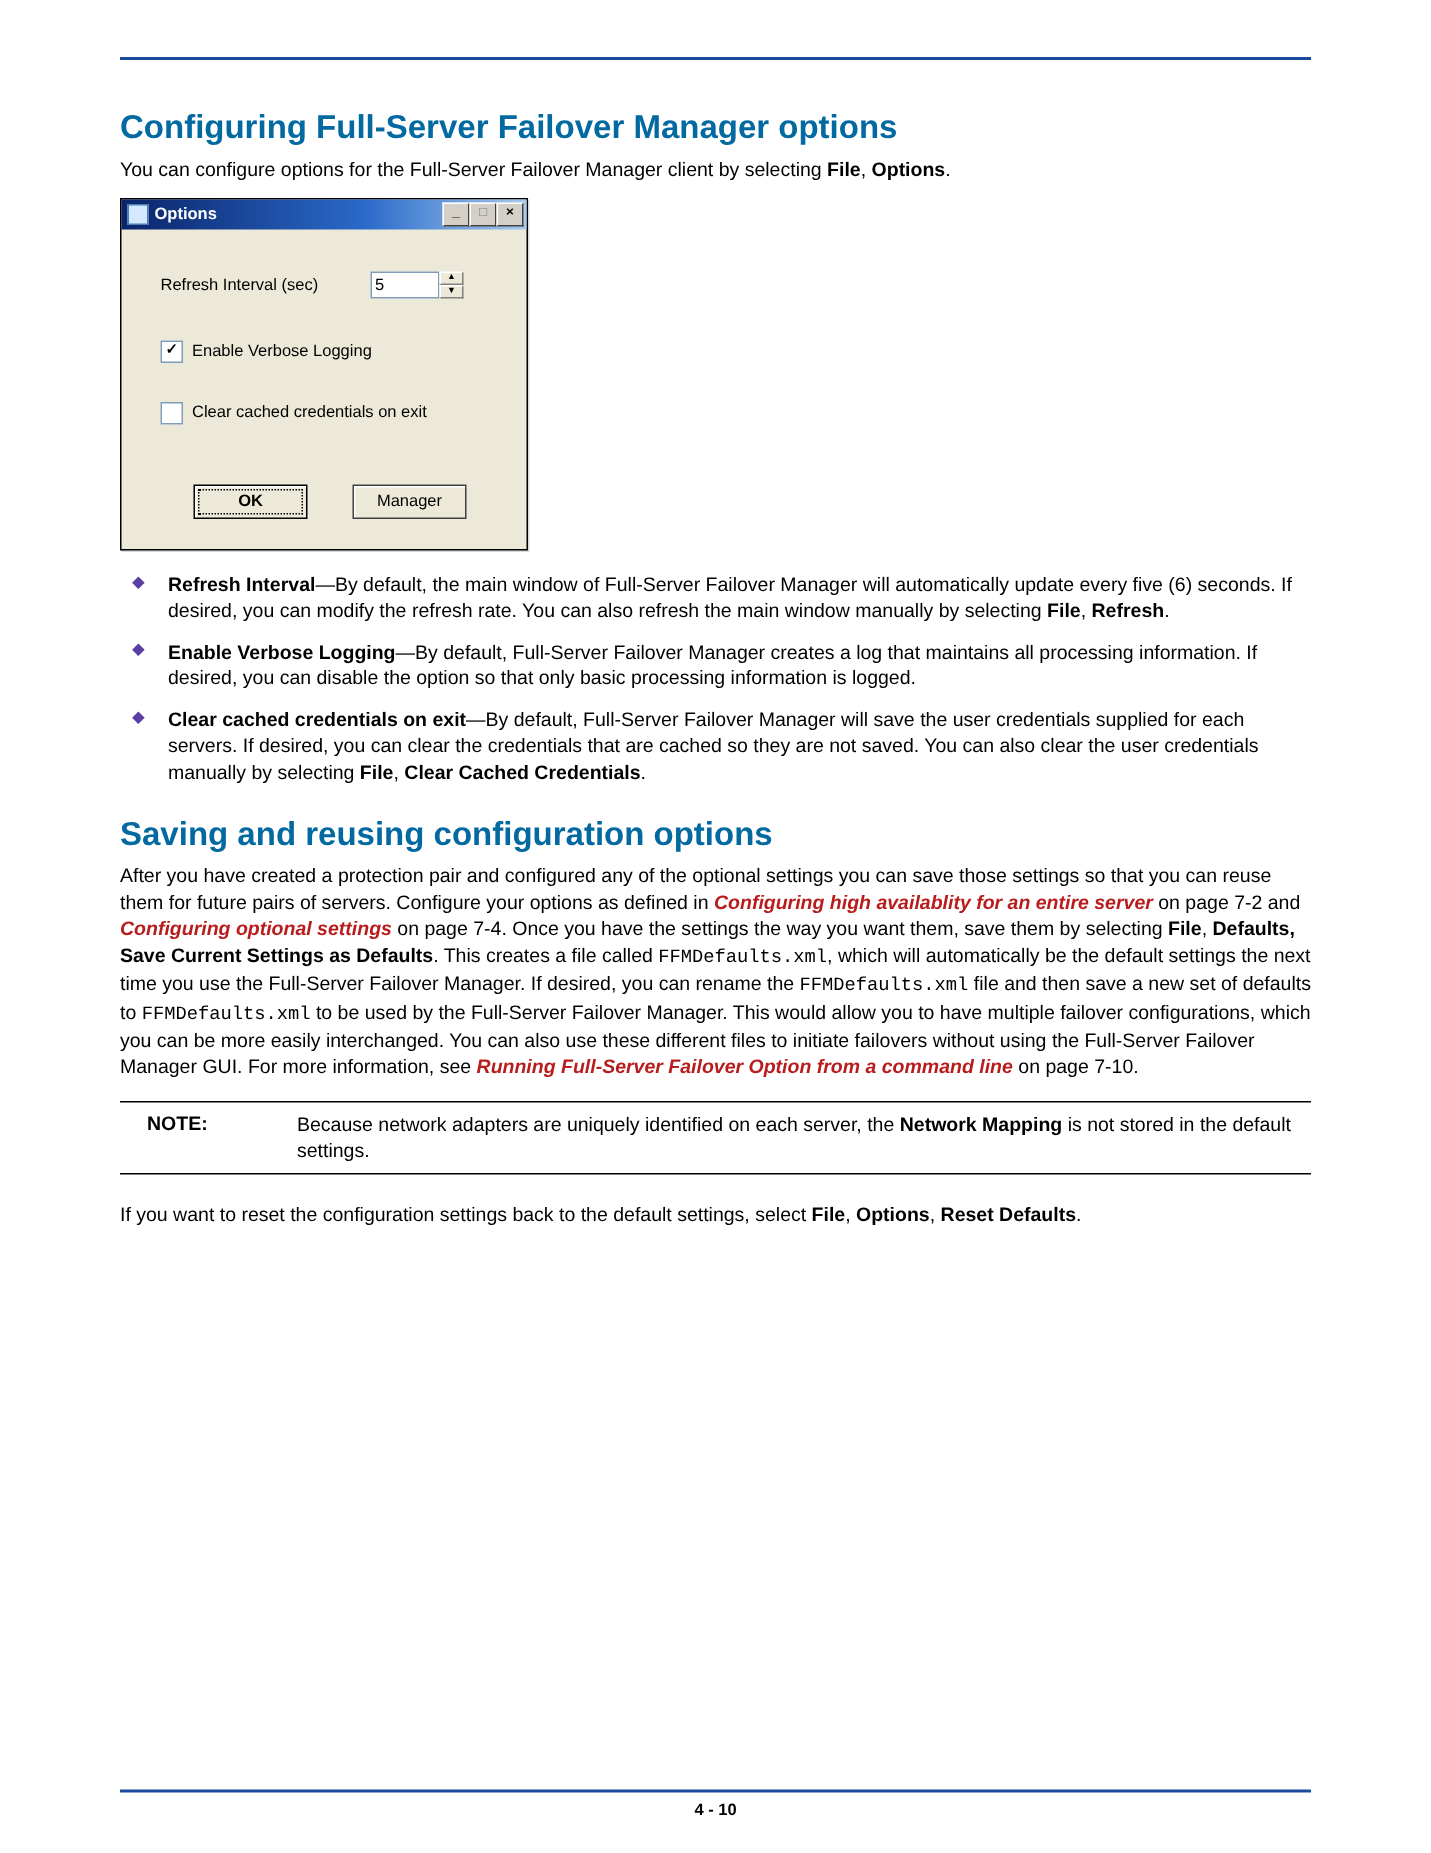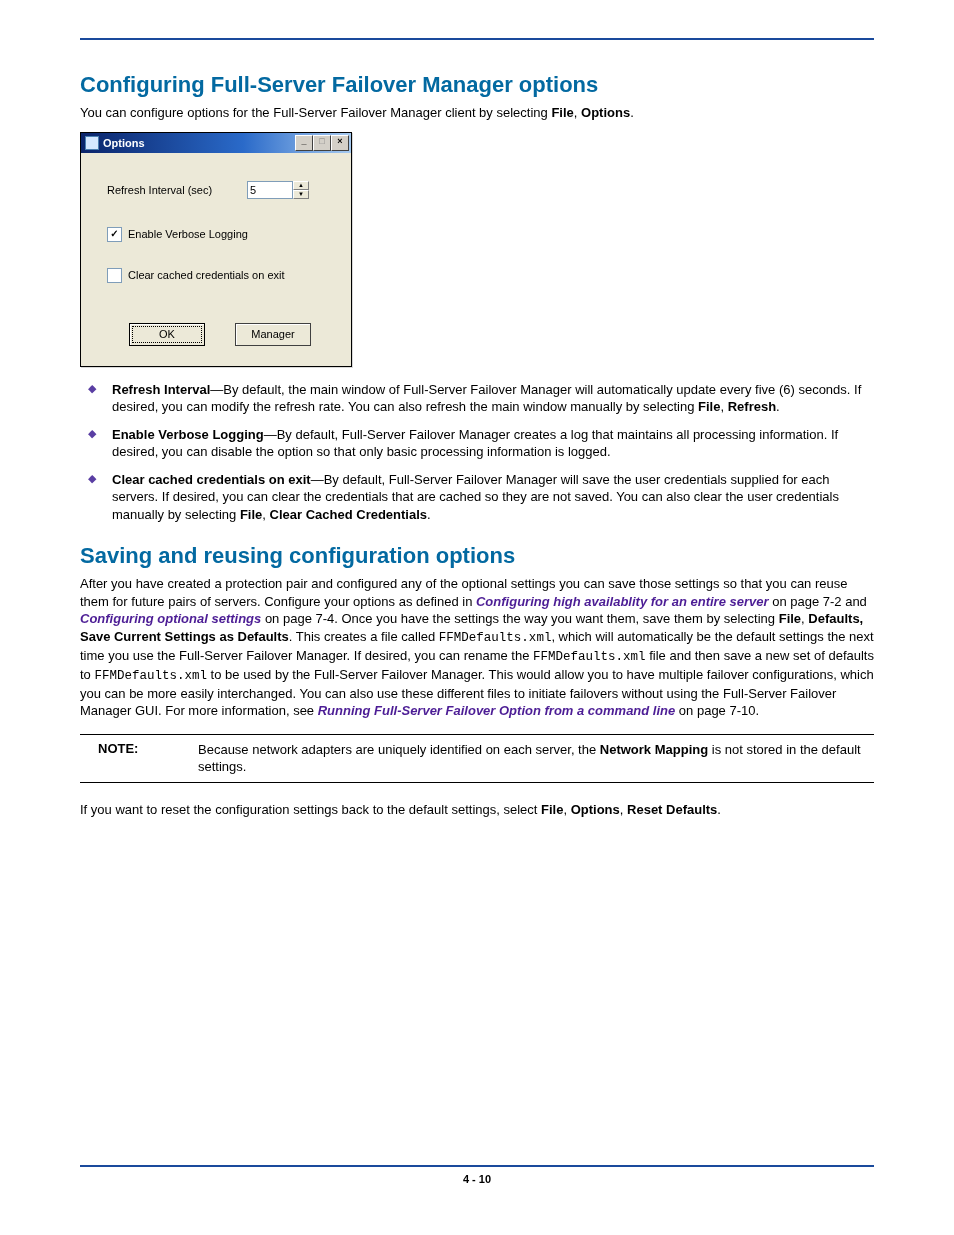--- a/index.html
+++ b/index.html
@@ -26,21 +26,21 @@
     color: #0369a1;
     font-size: 22px;
     font-weight: bold;
     margin: 0 0 6px 0;
   }
   p.body-text {
     margin: 0 0 10px 0;
     line-height: 1.35;
   }
   .code { font-family: "Courier New", monospace; font-size: 12.5px; }
-  a.link { color: #4c1d95; font-style: italic; font-weight: bold; text-decoration: none; }
+  a.link { color: #b91c1c; font-style: italic; font-weight: bold; text-decoration: none; }
   ul.diamond-list {
     list-style: none;
     padding: 0;
     margin: 10px 0 20px 0;
   }
   ul.diamond-list > li {
     position: relative;
     padding-left: 32px;
     margin-bottom: 10px;
     line-height: 1.35;
@@ -121,39 +121,39 @@
     display:flex; justify-content:center; gap:30px;
     padding: 40px 0 8px 0;
   }
   .dlg-btn {
     width: 74px; height: 21px;
     background:#ece9d8;
     border:1px solid #404040;
     font-size:11px; display:flex; align-items:center; justify-content:center;
     box-shadow: inset 1px 1px 0 #fff;
   }
-  .dlg-btn.default { outline:1px dotted #000; outline-offset:-4px; border:1px solid #000; }
+  .dlg-btn.default { outline:1px dotted #000; outline-offset:-4px; border:1px solid #000;font-weight:bold; }
   .underline-first::first-letter { text-decoration: underline; }
   .note-box {
     border-top:1px solid #000;
     border-bottom:1px solid #000;
     padding: 6px 0;
     margin: 14px 0 18px 0;
     display:flex;
   }
   .note-label {
     font-weight:bold;
     width: 100px;
     padding-left: 18px;
     flex-shrink: 0;
   }
   .note-body { flex:1; line-height:1.35; padding-right: 10px; }
   .footer {
     position:absolute;
-    bottom: 50px; left:80px; right:80px;
+    bottom: 22px; left:80px; right:80px;
     border-top:2px solid #1a4a9c;
     text-align:center;
     padding-top:6px;
     font-size:11px;
     font-weight:bold;
   }
 </style>
 </head>
 <body>
 

